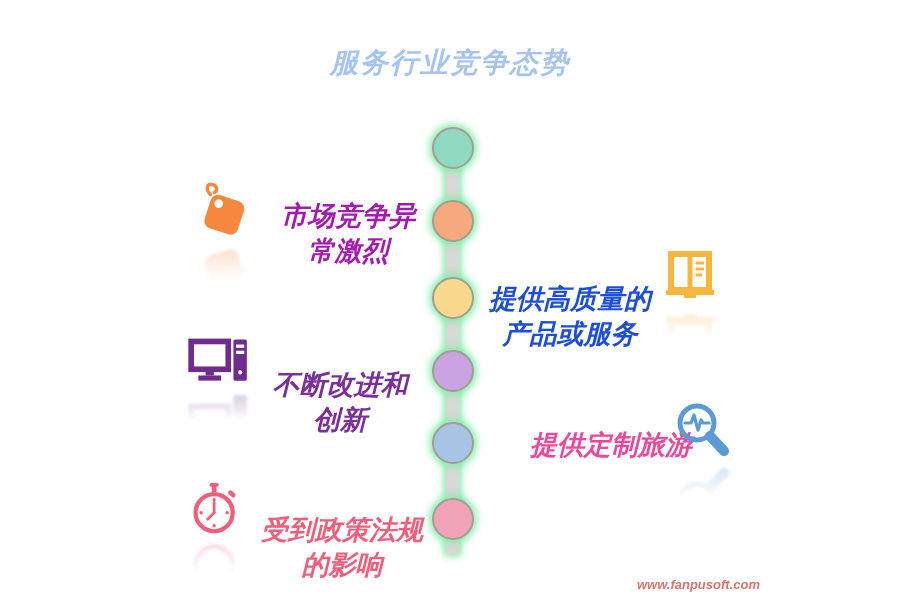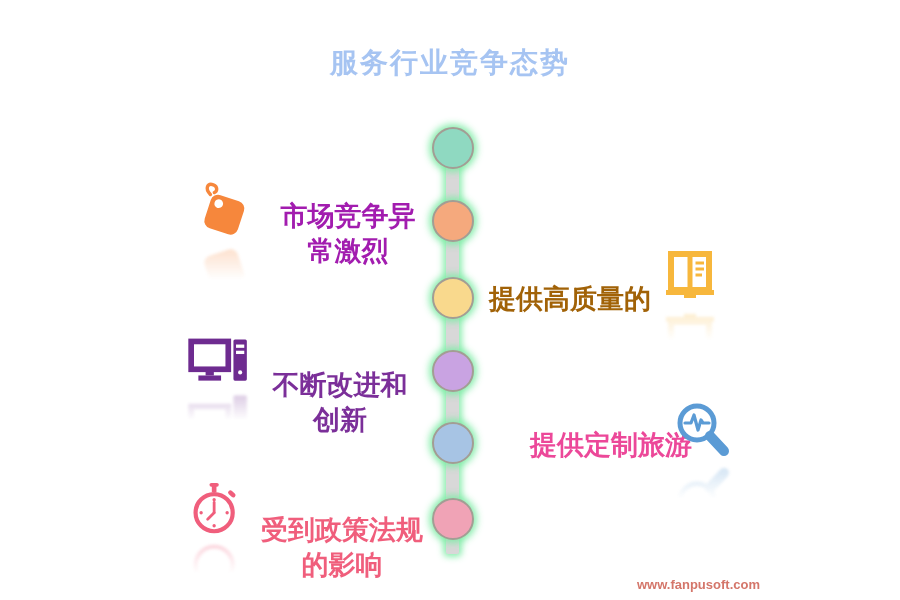--- a/index.html
+++ b/index.html
@@ -1,18 +1,18 @@
 <!DOCTYPE html>
 <html><head>
 <meta charset="utf-8">
 <style>
   html,body { margin:0; padding:0; background:#fff; }
   .canvas {
     position:relative; width:772px; height:600px; background:#ffffff;
-    overflow:hidden; font-family:"Liberation Sans", sans-serif;
+    overflow:hidden; font-family:"Liberation Sans", sans-serif;font-style:italic;
   }
   
   .title {
     position:absolute; top:44px; left:0; width:900px; text-align:center;
     font-size:28px; font-weight:bold; letter-spacing:2px; color:#a6c4f2;
   }
   
   .t-bar {
     position:absolute; left:446px; top:148px; width:13px; height:406px;
     background:#d8d8d8; border-radius:2px;
@@ -28,21 +28,21 @@
   .node.n3 { top:277px; background:#f9d98d; }
   .node.n4 { top:350px; background:#c9a3e2; }
   .node.n5 { top:422px; background:#a7c4e4; }
   .node.n6 { top:498px; background:#f0a3b6; }
   
   .lbl {
     position:absolute; font-size:27px; line-height:35px; font-weight:bold;
     text-align:center;
   }
   .lbl1 { left:268px; top:199px; width:160px; color:#a21caf; }
-  .lbl2 { left:482px; top:282px; width:176px; color:#a16207; }
+  .lbl2 { left:482px; top:282px; width:176px; color:#1d4ed8; }
   .lbl3 { left:262px; top:368px; width:156px; color:#7b2f99; }
   .lbl4 { left:487px; top:428px; width:176px; color:#ec4899;margin-left:36px; }
   .lbl5 { left:254px; top:513px; width:176px; color:#f05e7c; }
   
   .ico { position:absolute; }
   .ico svg { display:block; width:100%; height:100%; }
   .ico1 { left:192px; top:178px; width:62px; height:62px; }
   .ico2 { left:658px; top:248px; width:64px; height:56px; }
   .ico3 { left:186px; top:334px; width:66px; height:52px; }
   .ico4 { left:672px; top:400px; width:60px; height:60px; }
@@ -95,20 +95,21 @@
         </g>
     </svg>
   </div>
   <div class="lbl lbl1">
     <div>市场竞争异</div>
     <div>常激烈</div>
   </div>
 
   <div class="lbl lbl2">
     <div>提供高质量的</div>
+    <div>产品或服务</div>
   </div>
   <div class="ico ico2">
     <svg viewBox="0 0 64 56">
       <rect x="13" y="6" width="38" height="36" fill="none" stroke="#f7b73c" stroke-width="6"></rect>
       <line x1="32" y1="6" x2="32" y2="42" stroke="#f7b73c" stroke-width="5"></line>
       <line x1="37.5" y1="15" x2="46" y2="15" stroke="#f7b73c" stroke-width="3"></line>
       <line x1="37.5" y1="21" x2="46" y2="21" stroke="#f7b73c" stroke-width="3"></line>
       <line x1="37.5" y1="27" x2="44" y2="27" stroke="#f7b73c" stroke-width="3"></line>
       <path d="M8 42 h48 v5 h-18 v3 h-12 v-3 h-18 z" fill="#f7b73c"></path>
     </svg>

